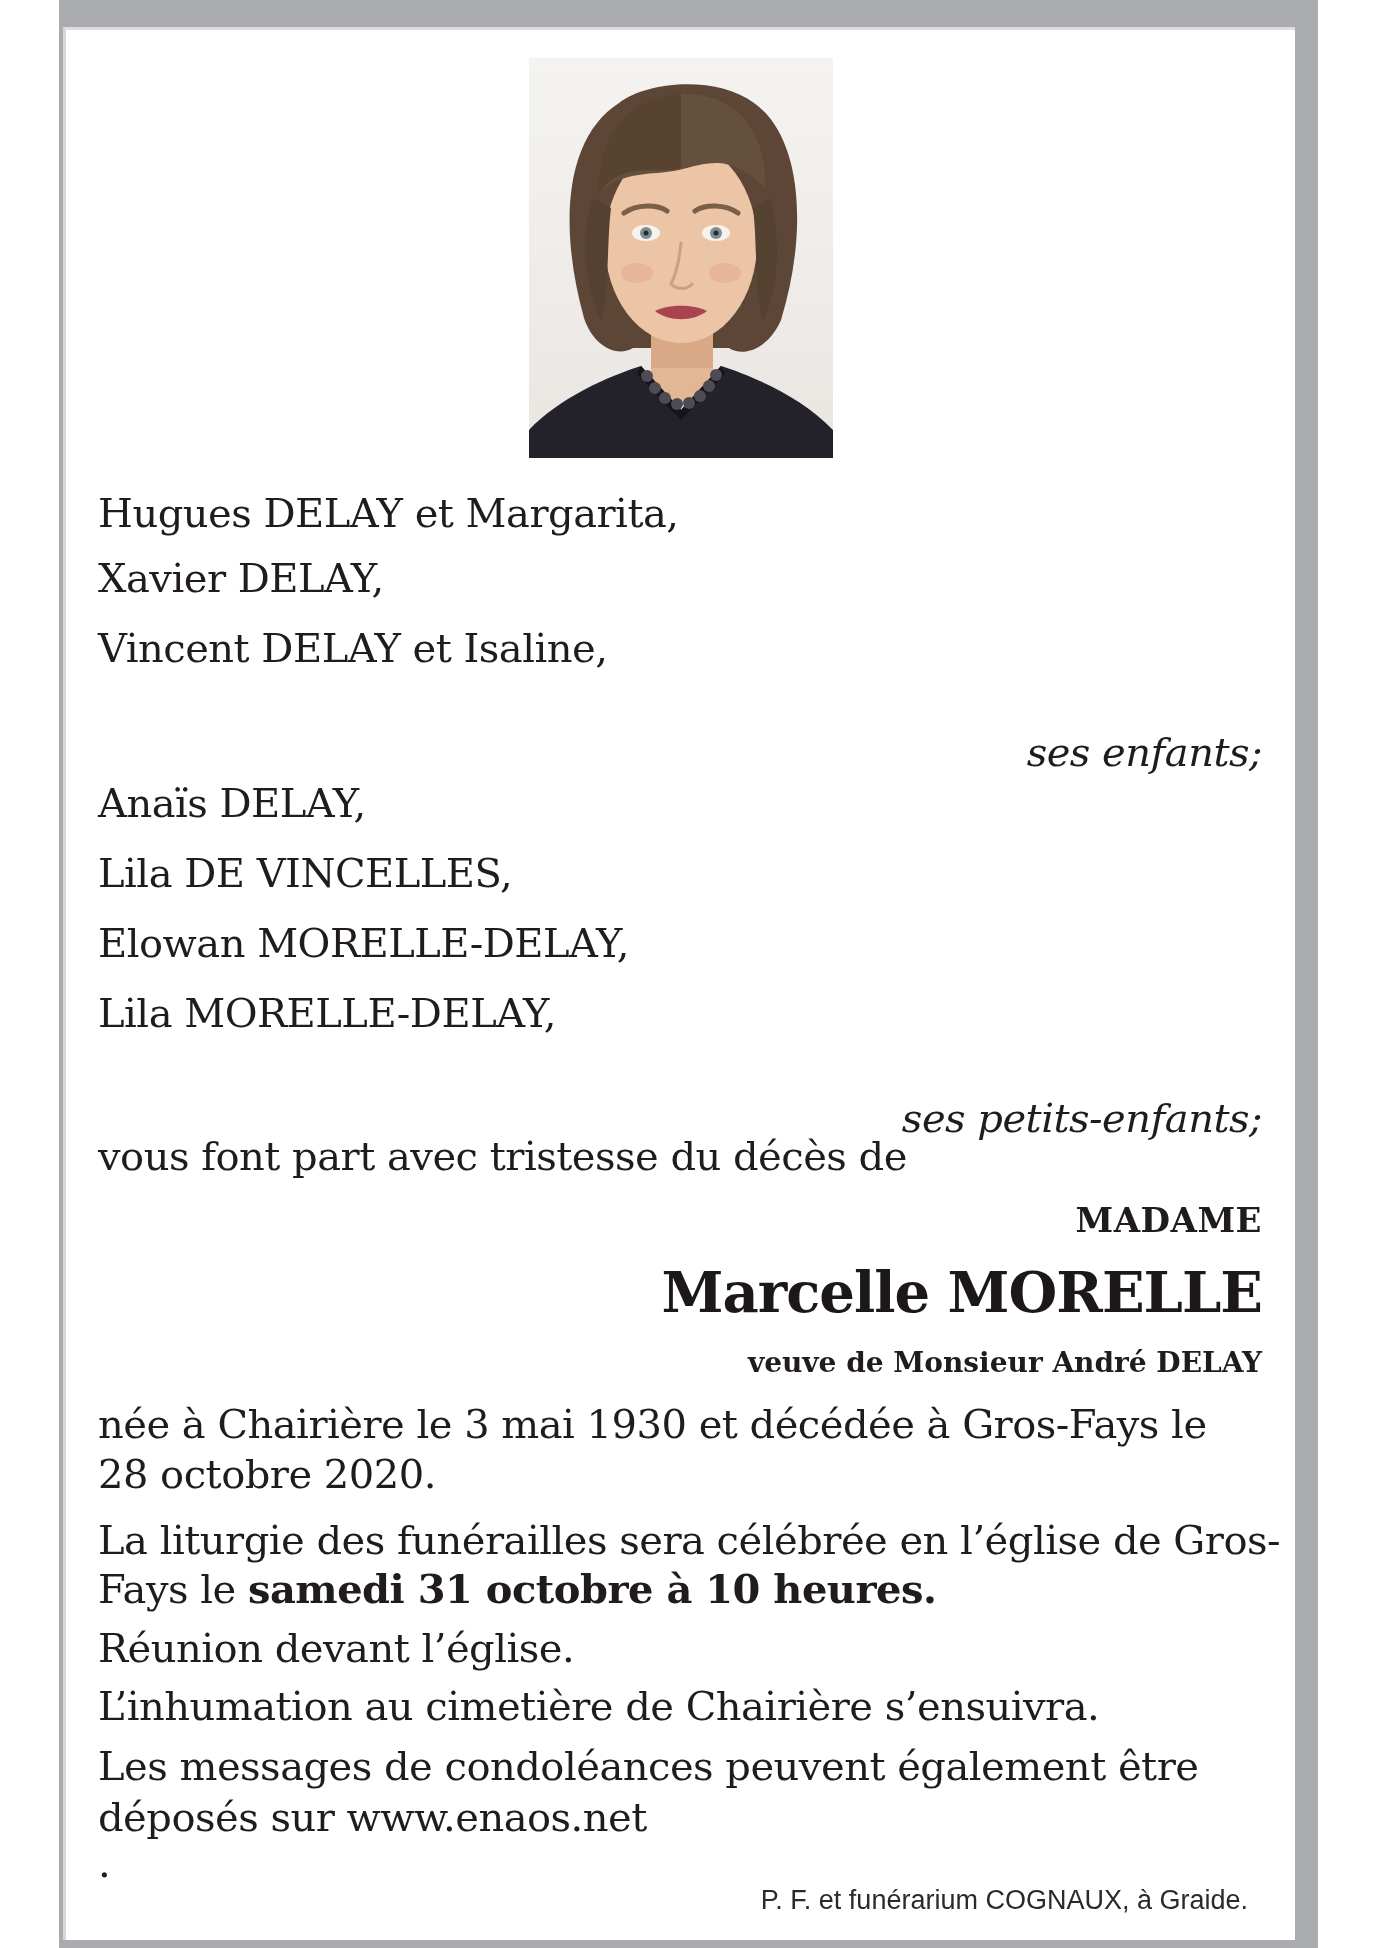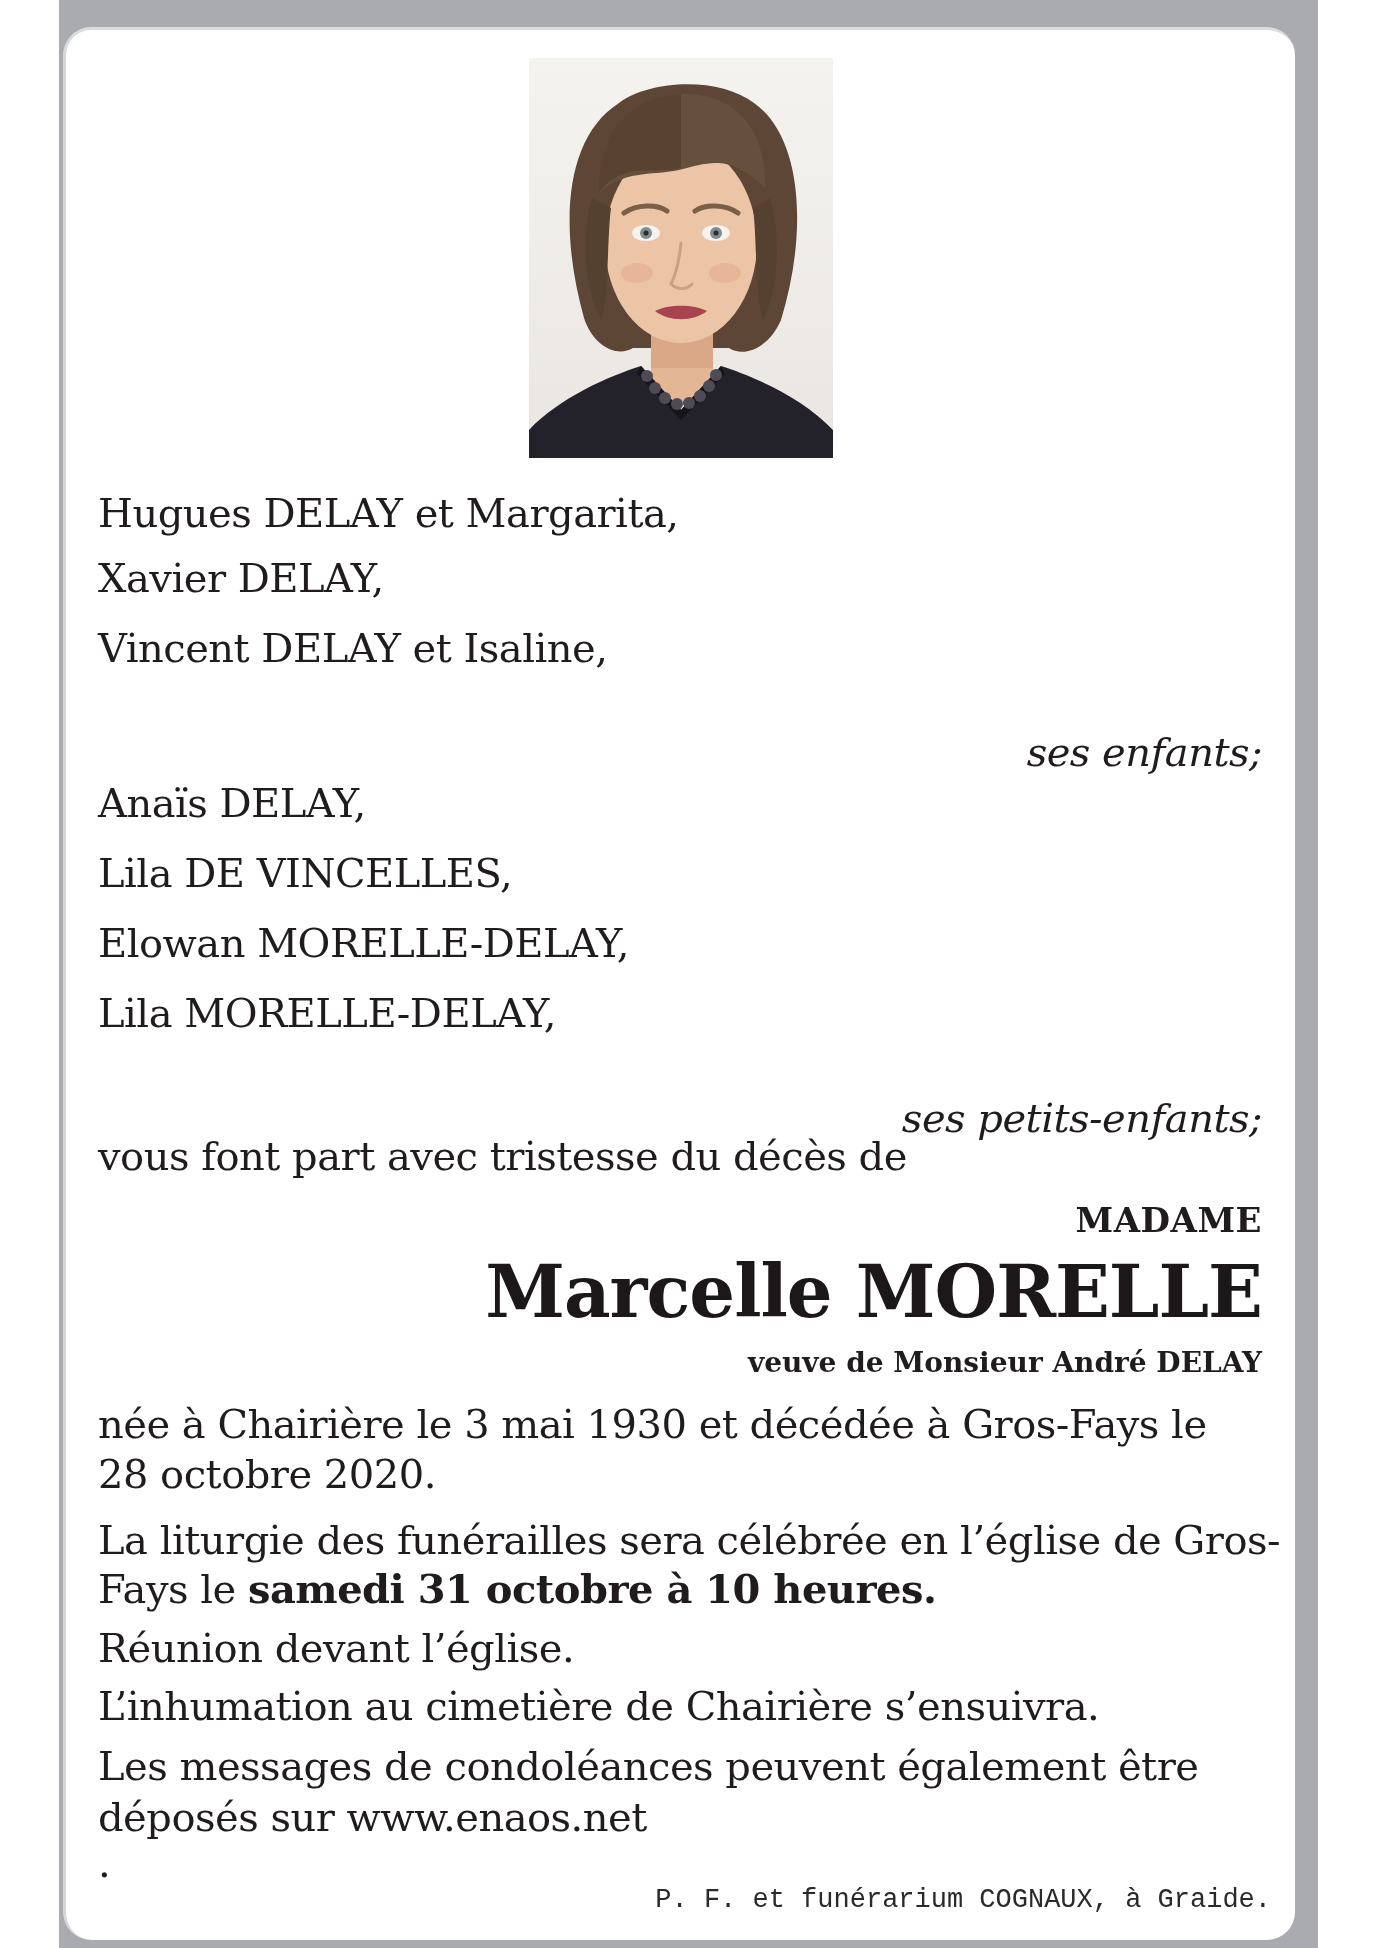--- a/index.html
+++ b/index.html
@@ -1,29 +1,29 @@
 <!DOCTYPE html>
 <html><head>
 <meta charset="utf-8">
 <style>
   html,body{margin:0;padding:0;background:#ffffff;}
   .page{position:relative;width:1377px;height:1948px;background:#ffffff;overflow:hidden;
         font-family:"DejaVu Serif","Liberation Serif",serif;color:#201c1d;}
   .frame{position:absolute;left:59px;top:0;width:1259px;height:1948px;background:#a9abae;}
   .card{position:absolute;left:63px;top:27px;width:1232px;height:1913px;background:#ffffff;
-        border-top:3px solid #dcdddf;border-left:3px solid #d6d7d9;box-sizing:border-box;border-radius:28px;}
+        border-top:3px solid #dcdddf;border-left:3px solid #d6d7d9;box-sizing:border-box;}
   .photo{position:absolute;top:28px;left:50%;margin-left:-152px;width:304px;height:400px;overflow:hidden;}
   .txt{position:absolute;left:32px;right:33px;font-size:40px;line-height:48px;letter-spacing:-0.5px;white-space:nowrap;}
   .rightal{text-align:right;font-style:italic;margin-top:28px;}
   .center{text-align:right;white-space:nowrap;}
   .madame{position:absolute;left:32px;right:33px;font-size:34px;font-weight:bold;letter-spacing:0.5px;line-height:40px;}
-  .bigname{position:absolute;left:32px;right:33px;font-size:72px;font-weight:bold;line-height:84px;letter-spacing:-1px;color:#1c181a;}
+  .bigname{position:absolute;left:32px;right:33px;font-size:56px;font-weight:bold;line-height:84px;letter-spacing:-1px;color:#1c181a;}
   .veuve{position:absolute;left:32px;right:33px;font-size:28px;font-weight:bold;line-height:50px;}
-  .footer{position:absolute;left:32px;right:24px;font-size:27px;line-height:32px;
-          font-family:Liberation Mono, monospace;color:#2b2a2a;letter-spacing:0;}
+  .footer{position:absolute;left:32px;right:47px;font-size:27px;line-height:32px;
+          font-family:Liberation Sans, sans-serif;color:#2b2a2a;letter-spacing:0;}
   b{font-weight:bold;}
 </style>
 </head>
 <body>
 
 <div class="page">
   <div class="frame"></div>
 
   <div class="card">
 

